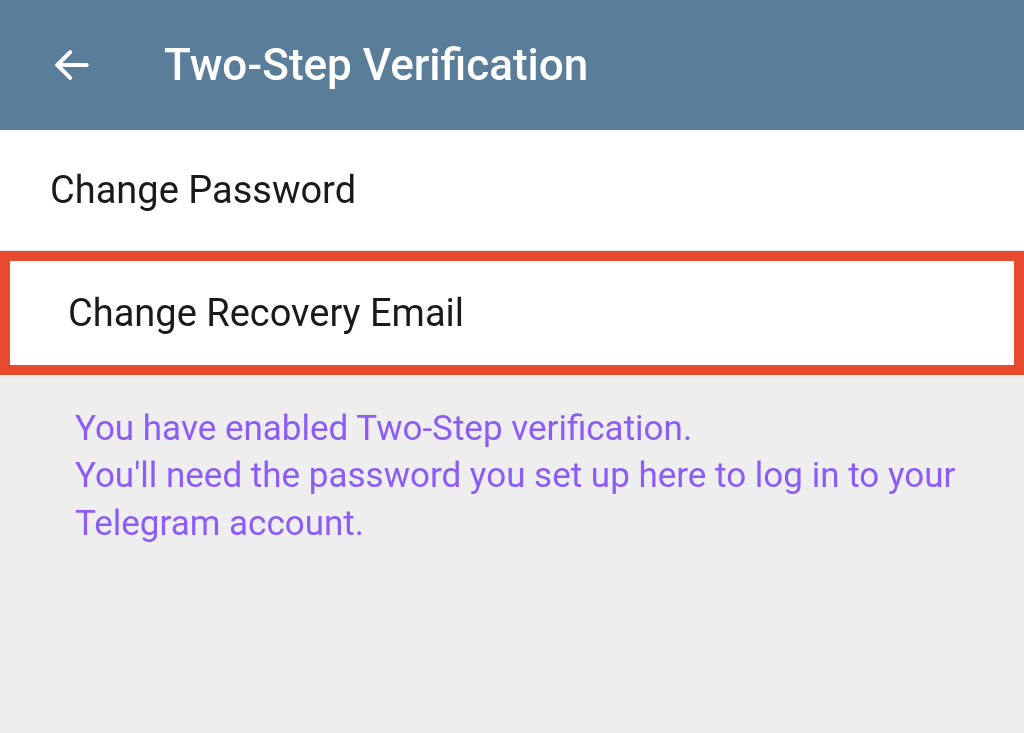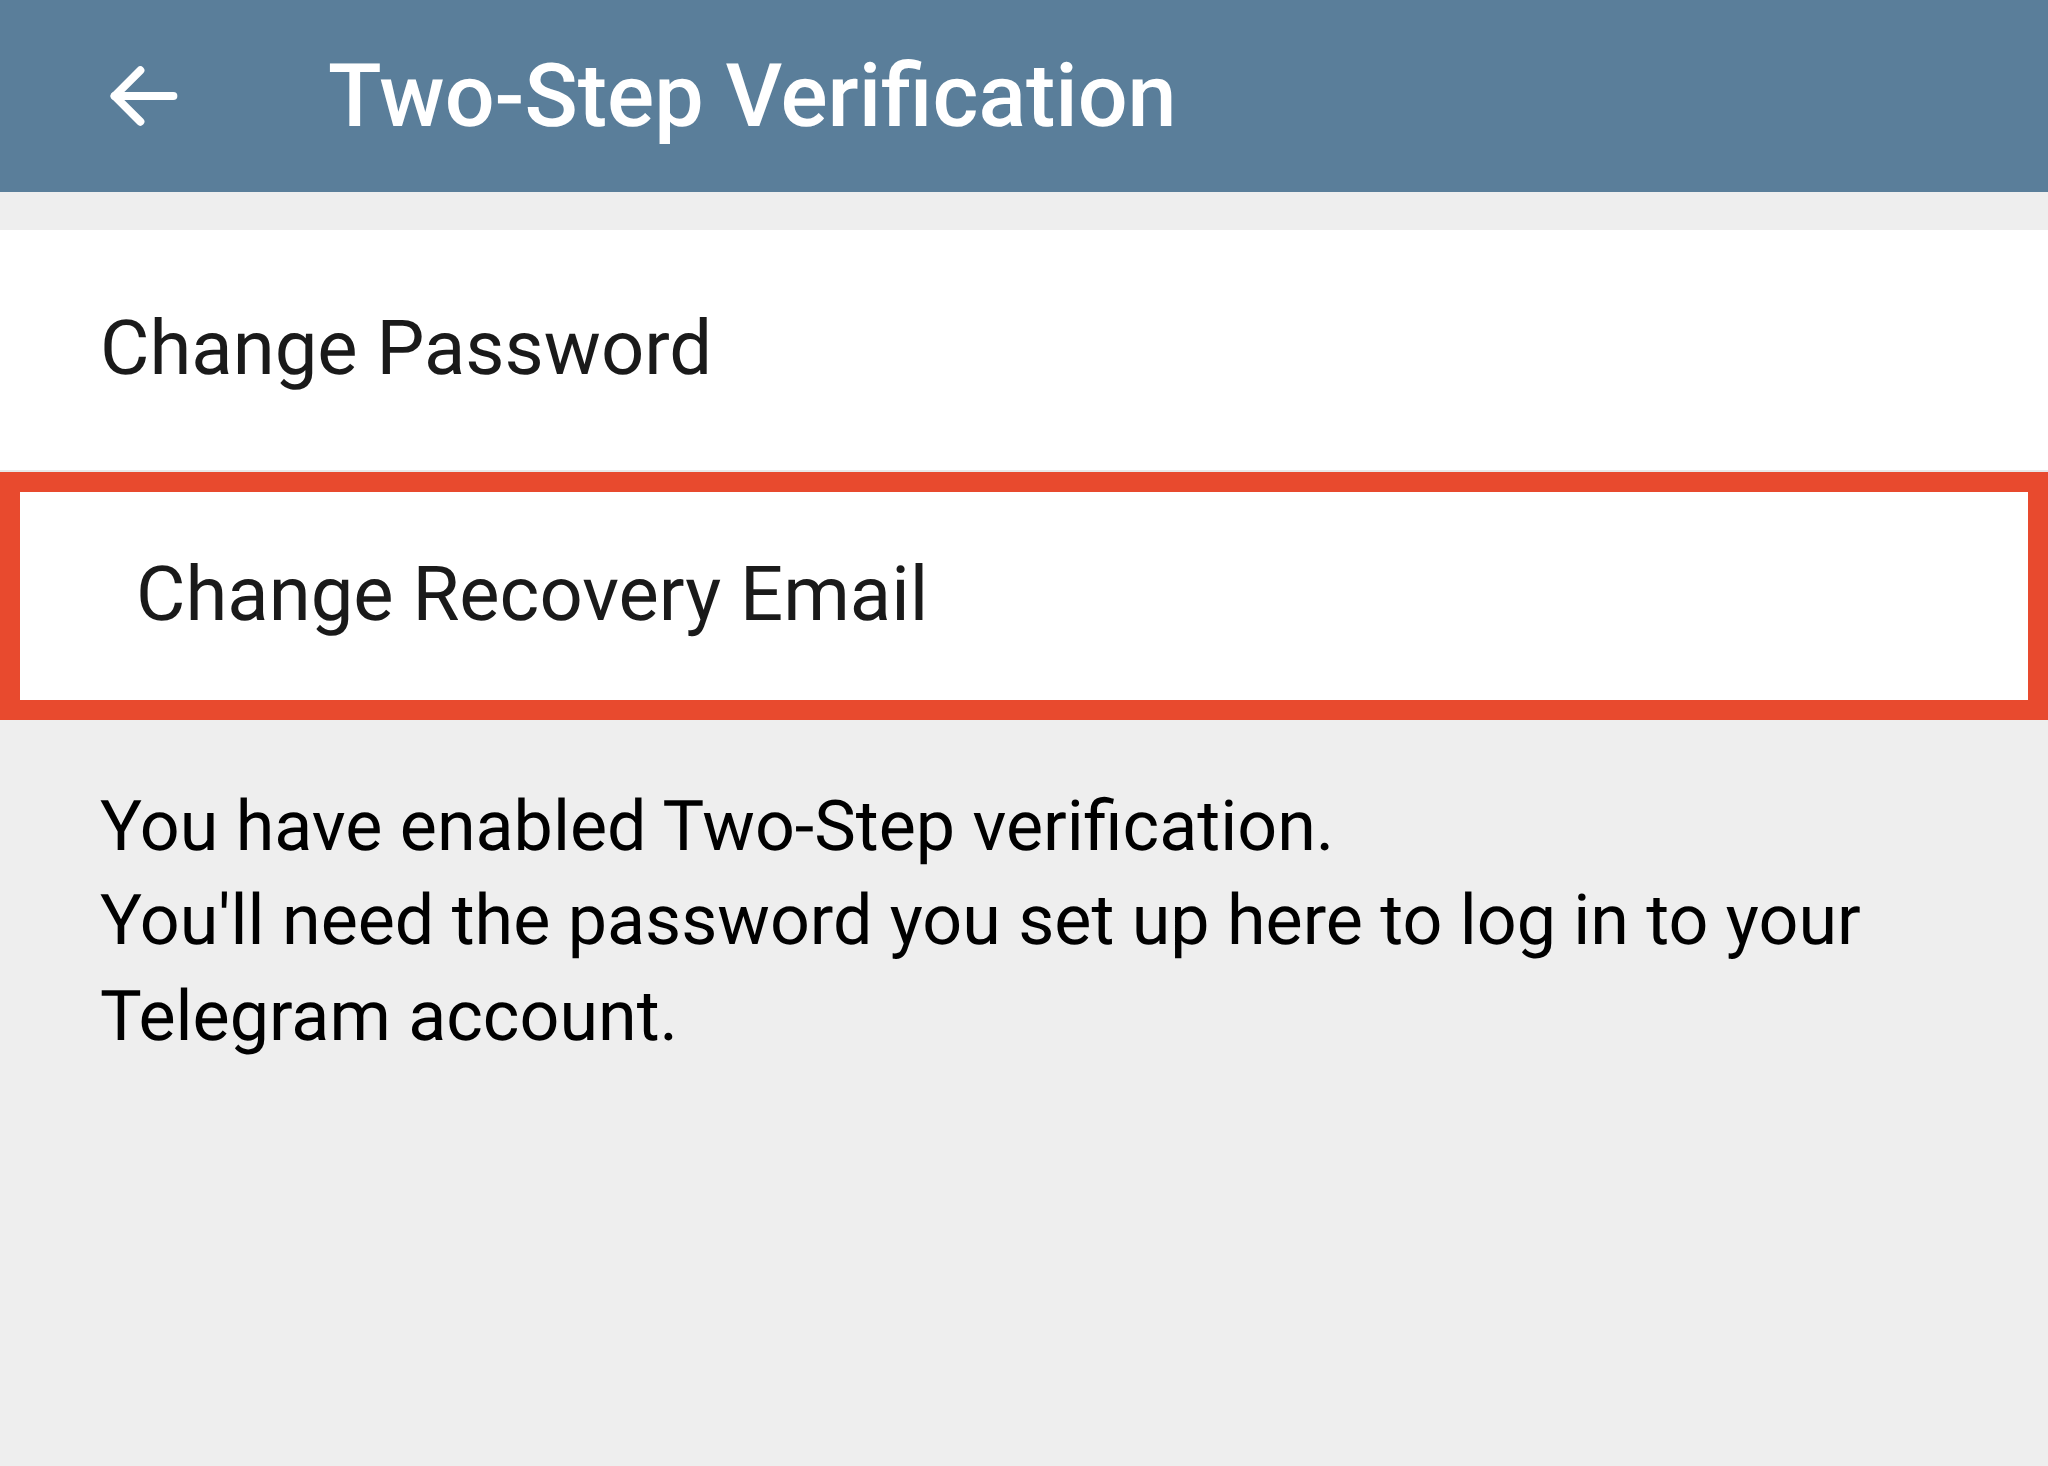--- a/index.html
+++ b/index.html
@@ -9,21 +9,21 @@
     }
     body {
       font-family: -apple-system, BlinkMacSystemFont, 'Segoe UI', Roboto, Helvetica, Arial, sans-serif;
       width: 1024px;
       height: 733px;
       background: #eeeeee;
       overflow: hidden;
     }
     .header {
       background: #5a7e9a;
-      height: 96px;
+      height: 130px;
       display: flex;
       align-items: center;
       padding-left: 48px;
       color: white;
     }
     .back-arrow {
       width: 48px;
       height: 48px;
       display: flex;
       align-items: center;
@@ -35,21 +35,20 @@
       width: 44px;
       height: 44px;
     }
     .header-title {
       font-size: 44px;
       font-weight: 500;
       color: white;
     }
     .list {
       background: white;
-      margin-top: 19px;
     }
     .list-item {
       padding: 38px 50px;
       font-size: 38px;
       color: #1a1a1a;
       cursor: pointer;
       font-weight: 400;
     }
     .divider {
       height: 1px;
@@ -58,23 +57,23 @@
     }
     .highlighted-wrapper {
       border: 10px solid #e84a2e;
       background: white;
     }
     .highlighted-wrapper .list-item {
       padding: 30px 40px;
       margin-left: 18px;
     }
     .info-text {
-      padding: 30px 50px 30px 50px;
+      padding: 30px 50px 30px 75px;
       font-size: 35px;
-      color: #000000;
+      color: #8b5cf6;
       line-height: 1.35;
       background: #eeeeee;
     }
   </style>
 </head>
 <body>
 
 <div class="header">
   <div class="back-arrow">
     <svg viewBox="0 0 24 24" fill="none" stroke="white" stroke-width="2.2" stroke-linecap="round" stroke-linejoin="round">

